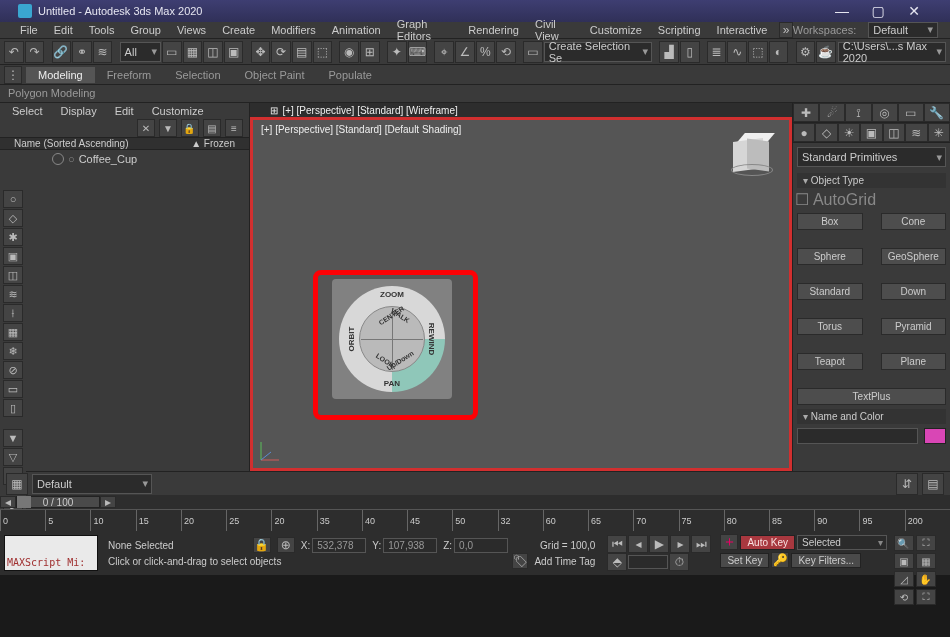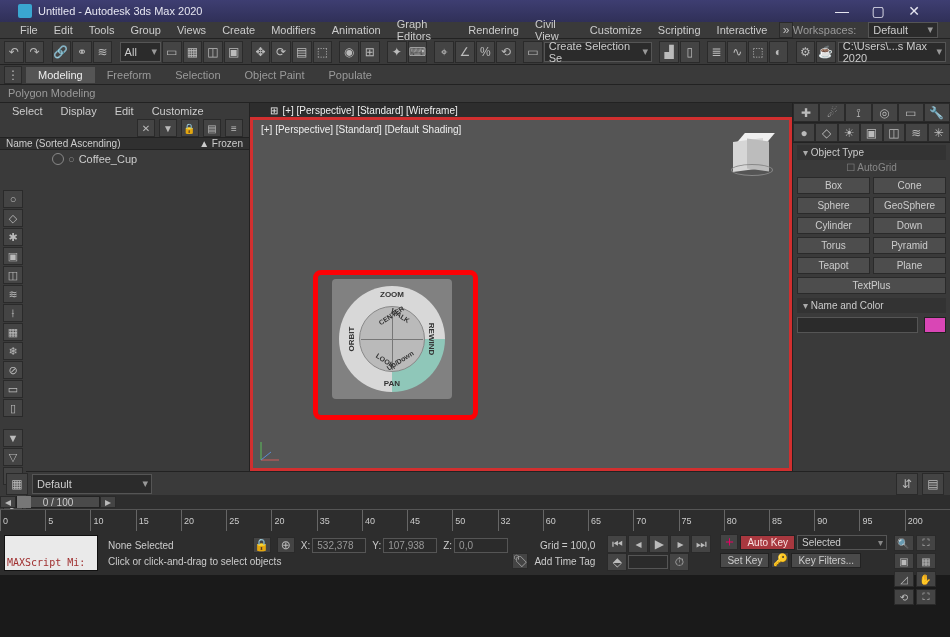--- a/index.html
+++ b/index.html
@@ -113,21 +113,21 @@
     background: var(--bg-dark);
     display:flex; flex-direction:column;
     border-right: 1px solid #222;
   }
   .scenepanel .menus { height: 20px; display:flex; align-items:center; padding: 0 4px; gap:2px; }
   .scenepanel .menus span { padding: 2px 8px; }
   .scenepanel .filters { height: 22px; display:flex; align-items:center; justify-content:flex-end; padding: 0 6px; gap:4px; }
   .scenepanel .filters .tbtn{ width:18px;height:18px; font-size:10px;}
   .scenepanel .listhead {
     height: 18px; background:#303030; display:flex; align-items:center;
-    padding: 0 6px; font-size: 10px; border-top:1px solid #222; border-bottom:1px solid #222;
+    padding: 0 14px; font-size: 10px; border-top:1px solid #222; border-bottom:1px solid #222;
   }
   .scenepanel .listhead .c1 { flex:1; }
   .scenepanel .tree { flex:1; padding: 2px 6px; font-size:11px; }
   .treerow { display:flex; align-items:center; gap:4px; padding:1px 0 1px 20px; }
   .treerow .eye { width:12px;height:12px;border:1px solid #888;border-radius:50%; }
   
   .vpcol { flex:1; display:flex; flex-direction:column; }
   .vplabelrow { height: 14px; color:#eee; font-size:10px; display:flex; align-items:center; padding-left: 20px; background: var(--bg-darker); }
   .vpwrap {
     flex:1;
@@ -179,22 +179,22 @@
     width: 158px;
     background: var(--bg-dark);
     display:flex; flex-direction:column;
     border-left: 1px solid #222;
   }
   .rp-tabs, .rp-subtabs { display:flex; height:20px; border-bottom:1px solid #222; }
   .rp-tabs .tbtn, .rp-subtabs .tbtn { flex:1; width:auto; height:19px; font-size:12px;}
   .rp-dd { margin:4px; }
   .rp-sect-title { background:#333; padding:2px 6px; font-size:10px; margin: 2px 4px 0 4px; }
   .rp-sect-title::before { content:"▾ "; color:#aaa;}
-  .rp-check { text-align:center; color:#888; font-size:10px; padding:2px;}
-  .rp-grid { display:grid; grid-template-columns: 1fr 1fr; gap:3px; padding: 2px 4px;}
+  .rp-check { color:#888; font-size:16px; padding:2px;}
+  .rp-grid { display:grid; grid-template-columns: 1fr 1fr; gap:18px; padding: 2px 4px;}
   .rp-btn { background:#4d4d4d; border:1px solid #2a2a2a; text-align:center; padding:2px 0; font-size:10px;}
   .rp-btn.full { grid-column: 1 / 3; }
   .rp-colorrow { display:flex; align-items:center; padding: 4px; gap:6px; }
   .rp-swatch { width:22px; height:16px; background:#d946b5; border:1px solid #222; margin-left:auto;}
   
   .scenefoot {
     height: 24px;
     background: var(--bg-dark);
     display:flex; align-items:center;
     padding: 0 6px; gap:4px;
@@ -450,28 +450,31 @@
     </div>
     <div class="rp-subtabs">
       <div class="tbtn">●</div>
       <div class="tbtn">◇</div>
       <div class="tbtn">☀</div>
       <div class="tbtn">▣</div>
       <div class="tbtn">◫</div>
       <div class="tbtn">≋</div>
       <div class="tbtn">✳</div>
     </div>
+    <div class="tdropdown rp-dd">
+        <span>Standard Primitives</span>
+      </div>
     <div class="rp-sect-title">Object Type</div>
     <div class="rp-check">☐ <span>AutoGrid</span></div>
     <div class="rp-grid">
       <div class="rp-btn">Box</div>
       <div class="rp-btn">Cone</div>
       <div class="rp-btn">Sphere</div>
       <div class="rp-btn">GeoSphere</div>
-      <div class="rp-btn">Cylinder</div>
+      <div class="rp-btn">Standard</div>
       <div class="rp-btn">Down</div>
       <div class="rp-btn">Torus</div>
       <div class="rp-btn">Pyramid</div>
       <div class="rp-btn">Teapot</div>
       <div class="rp-btn">Plane</div>
       <div class="rp-btn full">TextPlus</div>
     </div>
     <div class="rp-sect-title">Name and Color</div>
     <div class="rp-colorrow">
       <div style="flex:1;height:16px;background:#2b2b2b;border:1px solid #555"></div>

